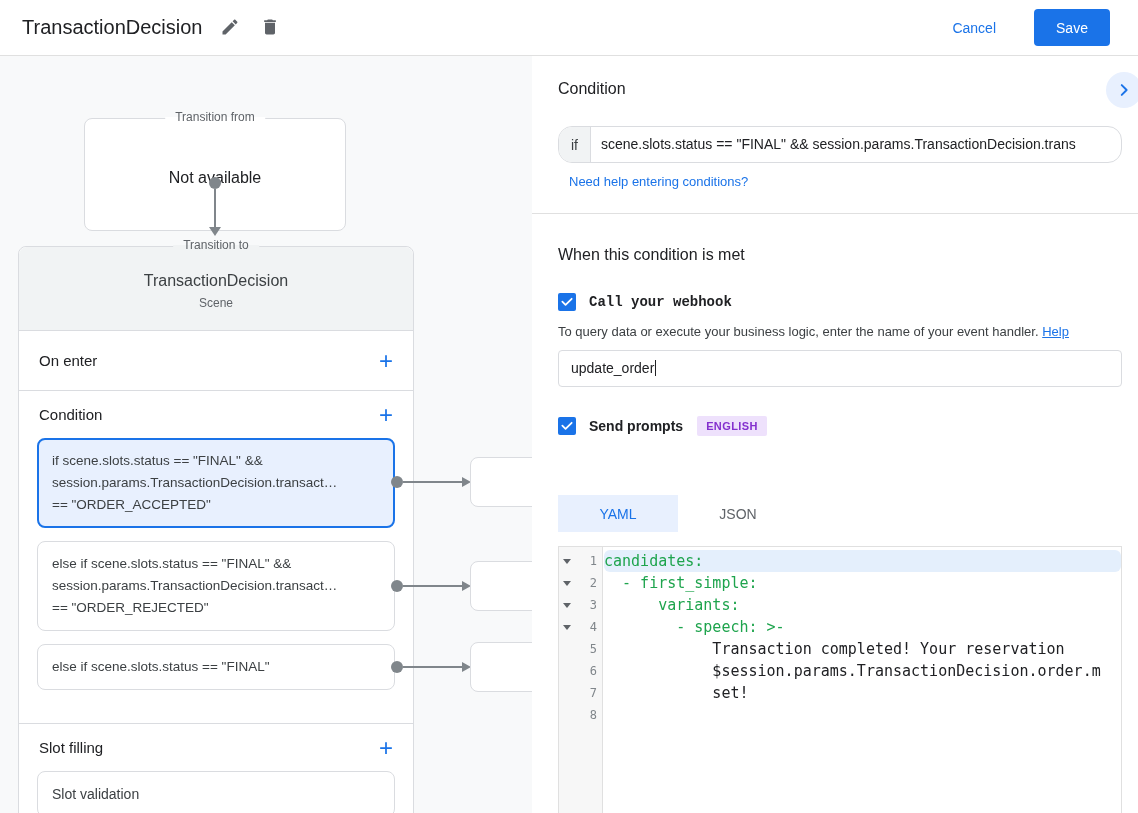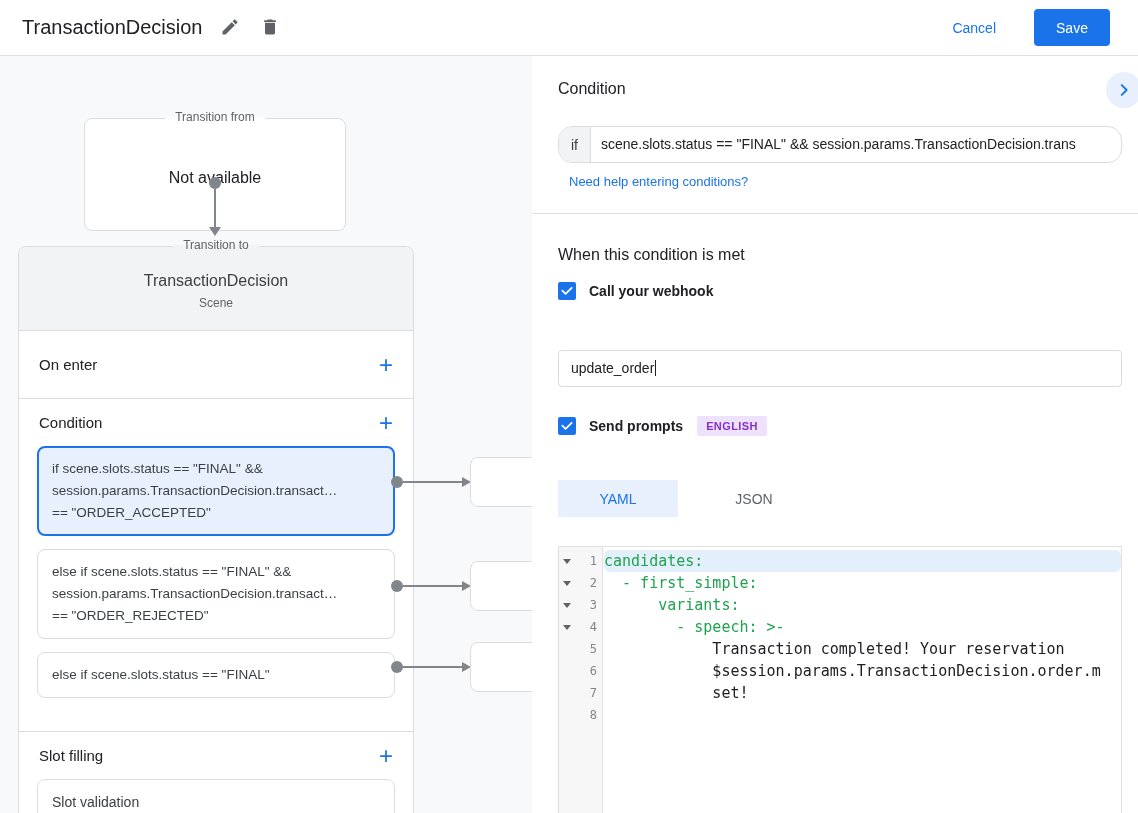--- a/index.html
+++ b/index.html
@@ -32,21 +32,21 @@
   .from-content { text-align:center; margin-top:50px; font-size:16px; color:#202124; }
 
   .to-box { position:absolute; left:18px; top:190px; width:396px; height:650px;
     background:#fff; border:1px solid #dadce0; border-radius:8px; }
   .to-box .legend { background:linear-gradient(#f8f9fa 50%, #f1f3f4 50%); }
   .to-header { height:84px; background:#f1f3f4; border-bottom:1px solid #dadce0;
     border-radius:8px 8px 0 0; text-align:center; padding-top:25px; }
   .to-title { font-size:16px; color:#3c4043; }
   .to-sub { font-size:12px; color:#5f6368; margin-top:6px; }
 
-  .row-onenter { height:68px; border-bottom:1px solid #dadce0; display:flex;
+  .row-onenter { height:60px; border-bottom:1px solid #dadce0; display:flex;
     align-items:center; justify-content:space-between; padding:0 20px; }
   .sect-head { height:47px; display:flex; align-items:center; justify-content:space-between;
     padding:0 20px; }
   .sect-label { font-size:15px; color:#202124; }
   .plus { color:#1a73e8; font-size:24px; font-weight:300; line-height:1; cursor:pointer; }
 
   .cond-card { margin:0 18px 13px 18px; background:#fff; border:1px solid #dadce0;
     border-radius:8px; padding:11px 14px; font-size:13.5px; color:#3c4043; line-height:22px;
     cursor:pointer; }
   .cond-card.selected { background:#e8f0fe; border:2px solid #1a73e8; padding:10px 13px; }
@@ -98,21 +98,21 @@
   .desc a { color:#1a73e8; cursor:pointer; }
   .desc a.u { text-decoration:underline; }
   .desc a.nu { text-decoration:none; }
 
   .text-input { position:absolute; left:26px; top:294px; width:564px; height:37px;
     border:1px solid #dadce0; border-radius:4px; font-size:14px; color:#202124;
     line-height:35px; padding:0 12px; cursor:text; }
   .caret { display:inline-block; width:1px; height:16px; background:#202124;
     vertical-align:-3px; margin-left:1px; }
 
-  .tabs { position:absolute; left:26px; top:424px; display:flex;gap:16px; }
+  .tabs { position:absolute; left:26px; top:439px; display:flex; }
   .tab { width:120px; height:37px; display:flex; align-items:center; justify-content:center;
     font-size:14px; font-weight:500; color:#5f6368; cursor:pointer; }
   .tab.active { background:#e8f0fe; color:#1a73e8; }
 
   
   .editor { position:absolute; left:26px; top:490px; width:564px; bottom:0;
     border:1px solid #e0e0e0; border-bottom:none; background:#fff; overflow:hidden;
     font-family:"DejaVu Sans Mono", monospace; }
   .ed-gutter-bg { position:absolute; left:0; top:0; bottom:0; width:44px; background:#f7f7f7;
     border-right:1px solid #e0e0e0; }
@@ -230,28 +230,32 @@
     <div class="if-row">
       <span class="if-cell">if</span>
       <div class="expr">scene.slots.status == "FINAL" &amp;&amp; session.params.TransactionDecision.trans</div>
     </div>
     <a class="help-link">Need help entering conditions?</a>
 
     <div class="rp-divider"></div>
 
     <h2 class="rp-h1" style="top:190px;">When this condition is met</h2>
 
-    <div class="cb-row" style="top:226px;">
+    <div class="cb-row" style="top:237px;font-family:Liberation Mono, monospace;">
       <span class="cb">
         <svg viewBox="0 0 24 24">
             <polyline points="20 6.5 9.5 17 4 11.5"></polyline>
           </svg>
       </span>
       <span class="cb-label">Call your webhook</span>
     </div>
+    <p class="desc" style="top:266px;">
+      <span>To query data or execute your business logic, enter the name of your event handler.</span>
+      <a class="u">Help</a>
+    </p>
     <div class="text-input"><span>update_order</span><span class="caret"></span></div>
 
     <div class="cb-row" style="top:360px;">
       <span class="cb">
         <svg viewBox="0 0 24 24">
             <polyline points="20 6.5 9.5 17 4 11.5"></polyline>
           </svg>
       </span>
       <span class="cb-label">Send prompts</span>
       <span class="badge">ENGLISH</span>

